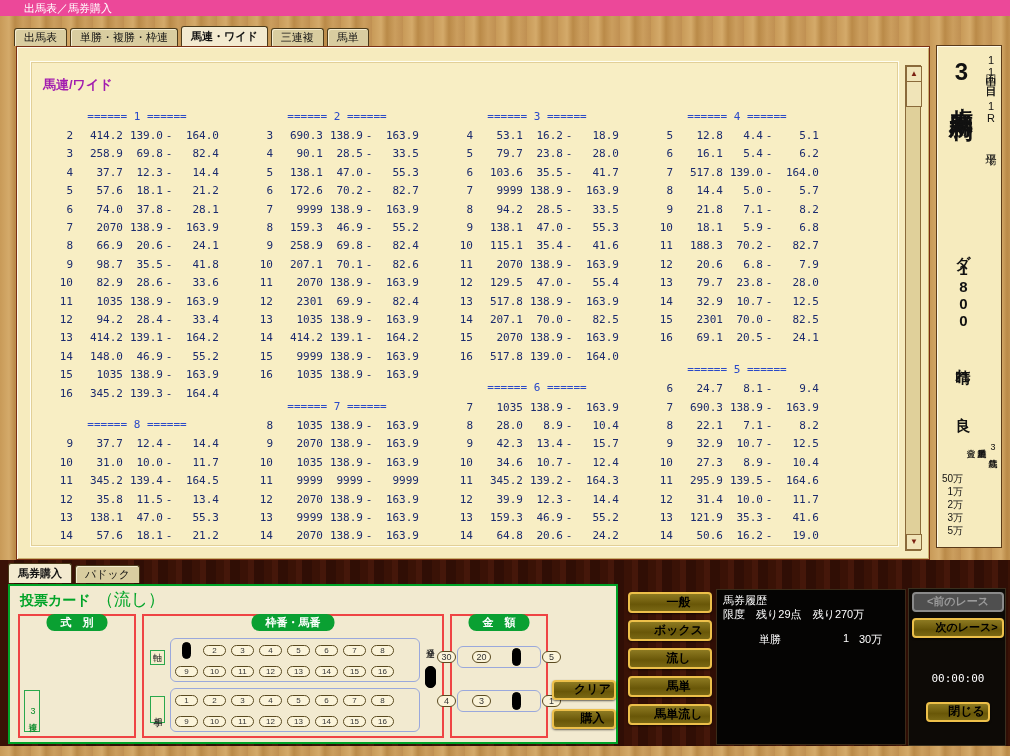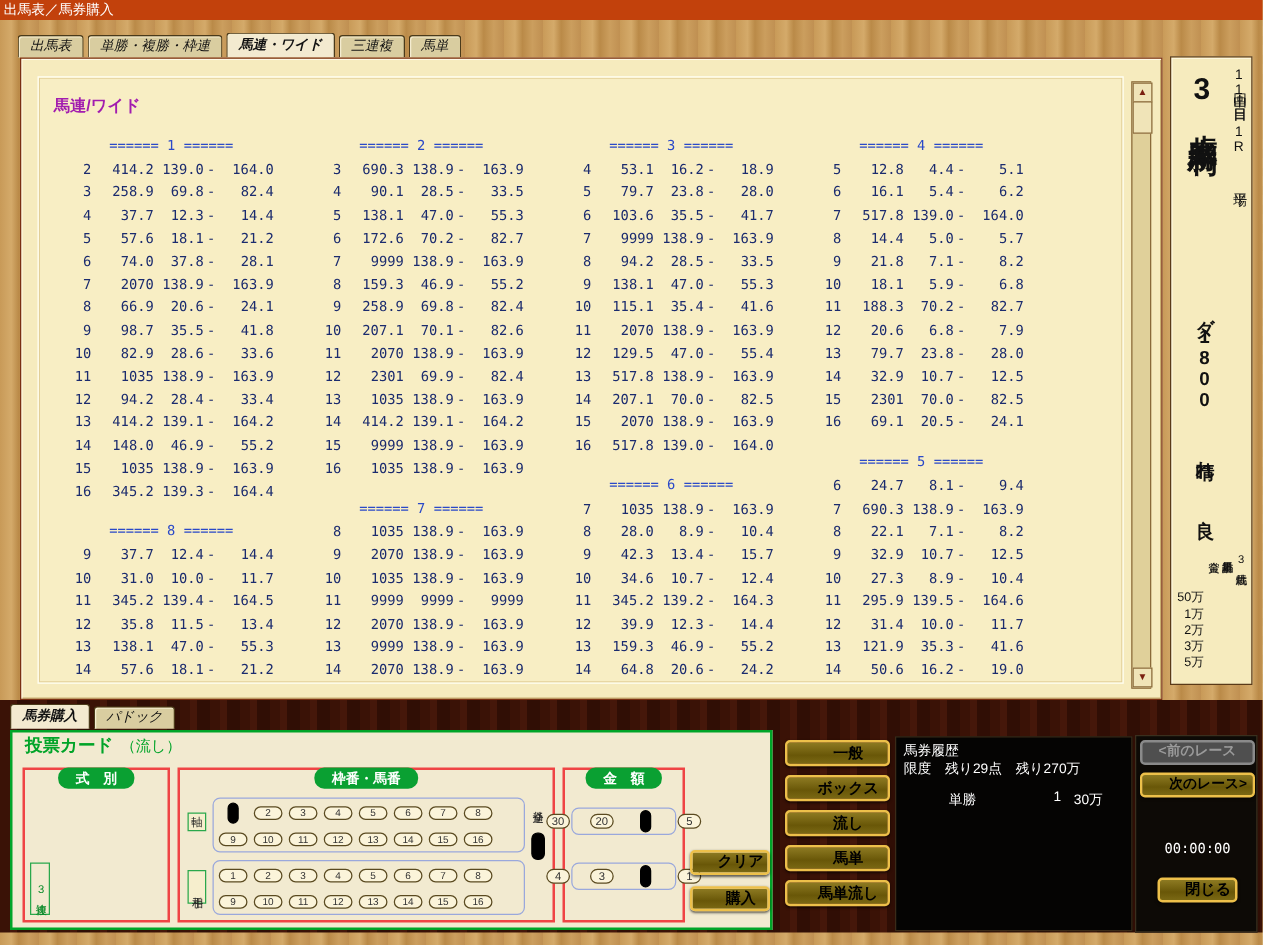--- a/index.html
+++ b/index.html
@@ -5,29 +5,29 @@
   html,body{margin:0;padding:0;}
   body{
     width:1010px;height:756px;position:relative;overflow:hidden;
     font-family:"Liberation Sans","DejaVu Sans",sans-serif;
     background-color:#c89a58;
     background-image:
       repeating-linear-gradient(90deg,#c89a58 0px,#d4aa6a 9px,#ba8a48 15px,#cb9e5e 23px,#c09052 31px),
       repeating-linear-gradient(0deg,rgba(120,70,20,0.07) 0 7px,rgba(255,255,255,0.05) 7px 15px);
   }
   
-  .title-bar{position:absolute;left:0;top:0;width:1010px;height:16px;background:#c2410c;color:#fff;
-    font-size:11px;line-height:16px;padding-left:3px;box-sizing:border-box;}
+  .title-bar{position:absolute;left:0;top:0;width:1010px;height:16px;background:#ec4899;color:#fff;
+    font-size:11px;line-height:16px;padding-left:24px;box-sizing:border-box;}
   
   .tab-bar{position:absolute;display:flex;gap:3px;align-items:flex-end;}
   .tab-bar.top{left:14px;top:27px;height:19px;}
   .tab-bar.bottom{left:8px;top:565px;height:18px;}
   .tab{background:#d9cda0;border:1px solid #4a3a1a;border-bottom:none;border-radius:3px 3px 0 0;
     font-size:11px;padding:1px 9px 2px;height:14px;line-height:14px;color:#111;white-space:nowrap;
-    box-shadow:inset 1px 1px 0 #f4ecd0;font-style:italic;}
+    box-shadow:inset 1px 1px 0 #f4ecd0;}
   .tab.active{background:#f3ead0;font-weight:bold;height:16px;line-height:16px;}
   
   .odds-panel{position:absolute;left:16px;top:46px;width:914px;height:514px;background:#f6ebbe;
     border:1px solid #7a2f12;box-sizing:border-box;
     box-shadow:inset 1px 1px 0 #fffbe8, inset -1px -1px 0 #c9b070;}
   .odds-inner{position:absolute;left:13px;top:14px;right:30px;bottom:12px;background:#f8eec4;
     border:1px solid #fffef2;box-shadow:inset 0 0 0 1px #e2cf98;overflow:hidden;}
   .odds-title{position:absolute;left:12px;top:14px;color:#a21caf;font-size:13px;font-weight:bold;}
   .odds-cols{position:absolute;left:22px;top:46px;display:flex;gap:10px;
     font-family:"DejaVu Sans Mono","Liberation Mono",monospace;}
@@ -61,21 +61,21 @@
   .race-bottom{position:absolute;bottom:10px;right:3px;display:flex;align-items:flex-start;}
   .prizes{display:flex;flex-direction:column;align-items:flex-end;font-size:10px;line-height:13px;margin:30px 2px 0 0;}
   .conds{writing-mode:vertical-rl;text-orientation:upright;font-size:9px;line-height:11px;}
   
   .bottom-bg{position:absolute;left:0;top:560px;width:1010px;height:186px;
     background:repeating-linear-gradient(90deg,#3a1206 0 8px,#45170a 8px 14px,#300e05 14px 24px);}
   
   .vote-panel{position:absolute;left:8px;top:584px;width:610px;height:160px;background:#f2ead0;
     border:2px solid #00a428;box-sizing:border-box;}
   .vote-title{position:absolute;left:10px;top:2px;color:#00a428;font-size:14px;font-weight:bold;}
-  .vote-mode{font-size:12px;font-weight:normal;margin-left:6px;}
+  .vote-mode{font-size:17px;font-weight:normal;margin-left:6px;}
   .subpanel{position:absolute;border:2px solid #ef4444;border-radius:0;box-sizing:border-box;}
   .subheader{position:absolute;top:-2px;left:50%;transform:translateX(-50%);background:#0aa032;color:#fff;
     font-size:11px;font-weight:bold;padding:1px 14px;border-radius:8px;white-space:nowrap;}
   .sp-bettype{left:8px;top:28px;width:118px;height:124px;}
   .bt-items{position:absolute;left:20px;top:22px;right:5px;border:1px solid #9aa8dc;border-radius:6px;padding:2px 4px;}
   .bt-row{display:flex;align-items:center;justify-content:space-between;height:18px;}
   .bt-label{font-size:11px;font-weight:bold;color:#222;}
   .oval{width:40px;height:12px;border:1px solid #6a5a20;border-radius:7px;background:#fbf4da;
     box-shadow:inset 0 1px 1px #fff;box-sizing:border-box;cursor:pointer;}
   .oval.sel{background:#000;border-color:#000;box-shadow:none;}

